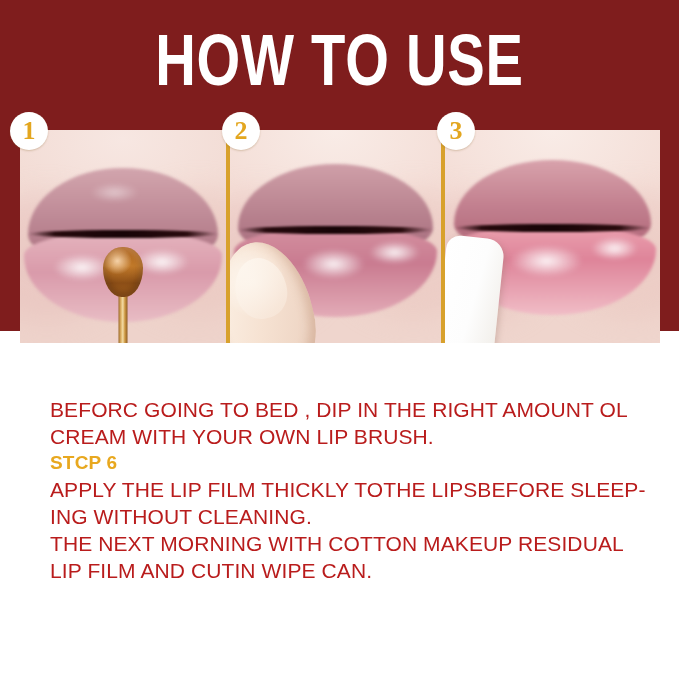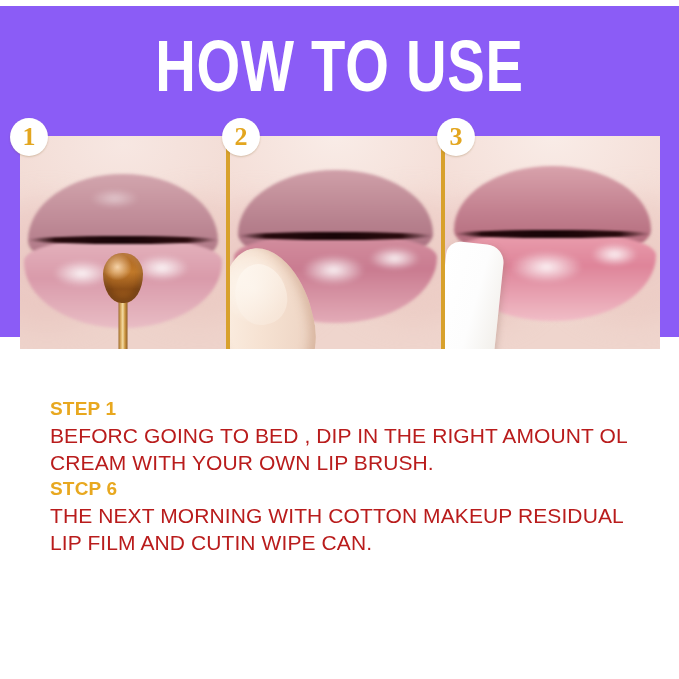--- a/index.html
+++ b/index.html
@@ -11,24 +11,24 @@
     width: 679px;
     height: 679px;
     font-family: "Liberation Sans", sans-serif;
     overflow: hidden;
     position: relative;
   }
 
   
   #banner {
     position: absolute;
-    left: 0; top: 6px;
+    left: 0; top: 0;
     width: 679px;
     height: 331px;
-    background: #8b5cf6;
+    background: #7f1d1d;
   }
 
   #title {
     position: absolute;
     left: 0;
     top: 22px;
     width: 679px;
     text-align: center;
     color: #ffffff;
     font-family: "Liberation Sans Narrow", "Liberation Sans", sans-serif;
@@ -319,27 +319,28 @@
 
   <div class="badge" id="badge1">1</div>
   <div class="badge" id="badge2">2</div>
   <div class="badge" id="badge3">3</div>
 
 </div>
 
 <div id="steps">
 
   <div>
-    <div class="step-head">STEP 1</div>
     <div class="step-body">BEFORC GOING TO BED , DIP IN THE RIGHT AMOUNT OL
 CREAM WITH YOUR OWN LIP BRUSH.</div>
   </div>
 
   <div>
     <div class="step-head">STCP 6</div>
+    <div class="step-body">APPLY THE LIP FILM THICKLY TOTHE LIPSBEFORE SLEEP-
+ING WITHOUT CLEANING.</div>
   </div>
 
   <div>
     <div class="step-body">THE NEXT MORNING WITH COTTON MAKEUP RESIDUAL
 LIP FILM AND CUTIN WIPE CAN.</div>
   </div>
 
 </div>
 
 </body></html>

